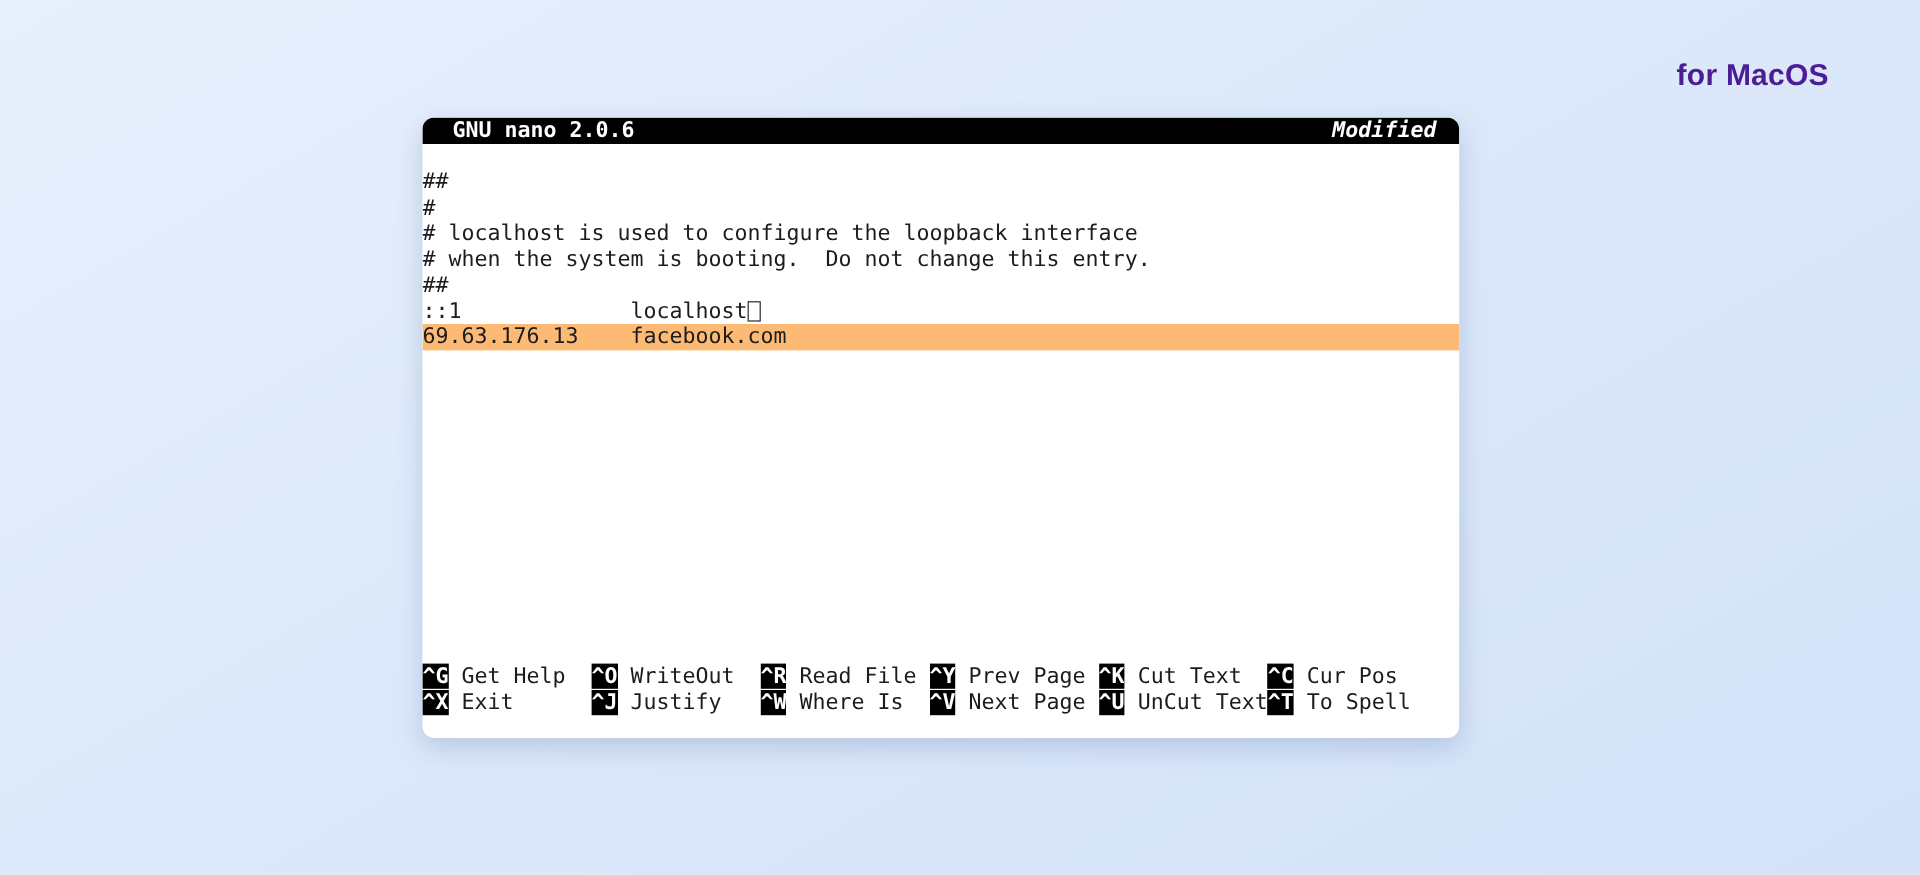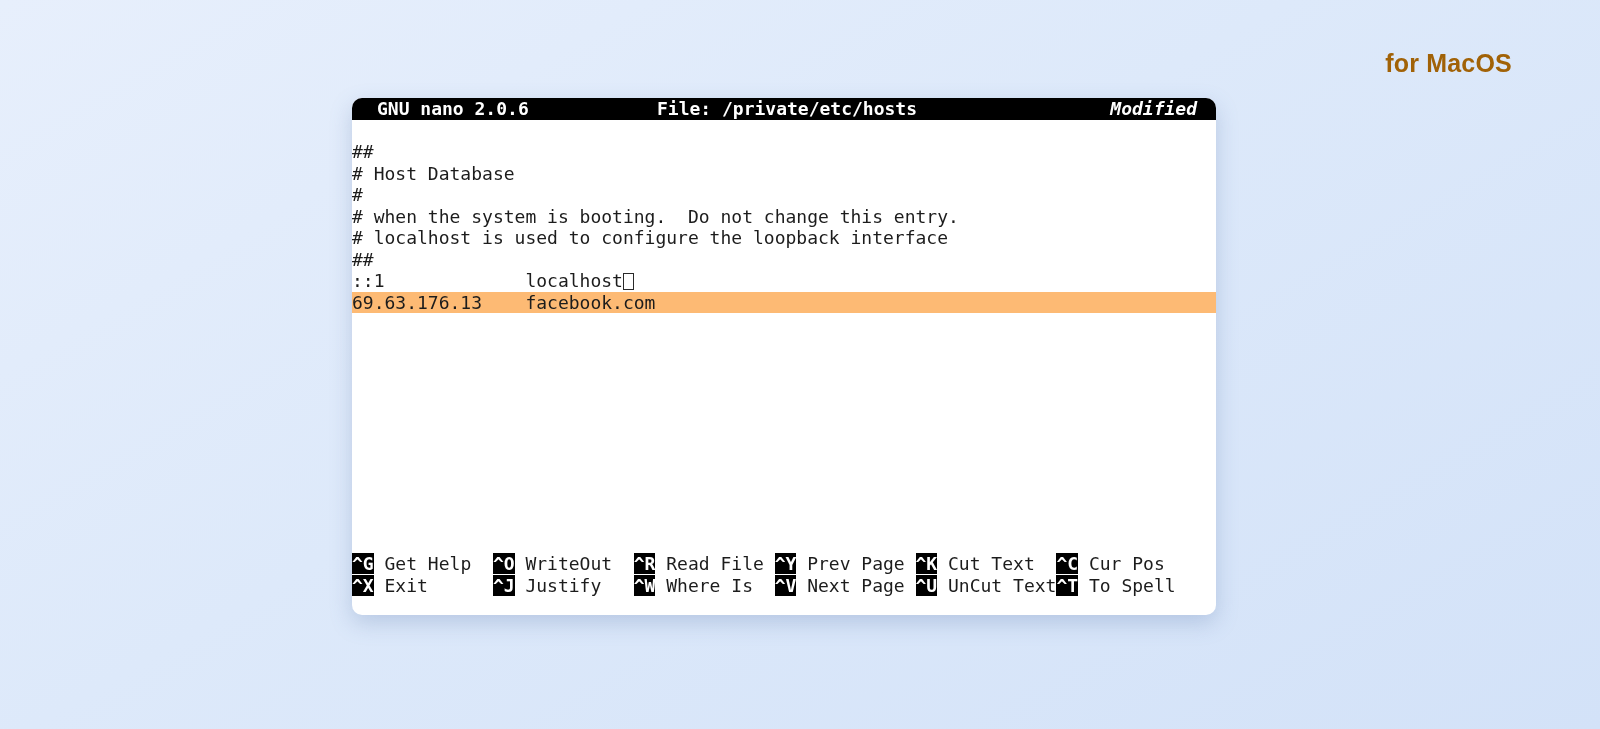--- a/index.html
+++ b/index.html
@@ -11,25 +11,25 @@
     height: 729px;
     position: relative;
     overflow: hidden;
     background: linear-gradient(150deg, #e7effc 0%, #dde9fa 45%, #d3e2f8 100%);
     font-family: "Liberation Sans", sans-serif;
   }
 
   .watermark {
     position: absolute;
     top: 49px;
-    right: 88px;
+    right: 76px;
     font-size: 25px;
     font-weight: 600;
     letter-spacing: 0.2px;
-    color: #a16207;
+    color: #4c1d95;
   }
 
   .terminal-window {
     position: absolute;
     left: 352px;
     top: 98px;
     width: 864px;
     height: 517px;
     background: #ffffff;
     border-radius: 10px;
@@ -100,31 +100,29 @@
 </style>
 </head>
 <body>
 
 <div class="watermark">for MacOS</div>
 
 <div class="terminal-window">
 
   <div class="titlebar">
     <span class="tb-left">GNU nano 2.0.6</span>
-    <span class="tb-mid">File: /private/etc/hosts</span>
     <span class="tb-right">Modified</span>
   </div>
 
   <div class="content">
       <div class="line"><span></span></div>
       <div class="line"><span>##</span></div>
-      <div class="line"><span># Host Database</span></div>
       <div class="line"><span>#</span></div>
+      <div class="line"><span># localhost is used to configure the loopback interface</span></div>
       <div class="line"><span># when the system is booting.  Do not change this entry.</span></div>
-      <div class="line"><span># localhost is used to configure the loopback interface</span></div>
       <div class="line"><span>##</span></div>
       <div class="line"><span>::1             localhost</span><span class="cursor"></span></div>
       <div class="line hl-full"><span>69.63.176.13    facebook.com</span></div>
     </div>
 
   <div class="footer">
       <div class="sc-row"><span class="sc-cell fixed"><span class="sc-key">^G</span><span> Get Help</span></span><span class="sc-cell fixed"><span class="sc-key">^O</span><span> WriteOut</span></span><span class="sc-cell fixed"><span class="sc-key">^R</span><span> Read File</span></span><span class="sc-cell fixed"><span class="sc-key">^Y</span><span> Prev Page</span></span><span class="sc-cell fixed"><span class="sc-key">^K</span><span> Cut Text</span></span><span class="sc-cell"><span class="sc-key">^C</span><span> Cur Pos</span></span></div>
       <div class="sc-row"><span class="sc-cell fixed"><span class="sc-key">^X</span><span> Exit</span></span><span class="sc-cell fixed"><span class="sc-key">^J</span><span> Justify</span></span><span class="sc-cell fixed"><span class="sc-key">^W</span><span> Where Is</span></span><span class="sc-cell fixed"><span class="sc-key">^V</span><span> Next Page</span></span><span class="sc-cell fixed"><span class="sc-key">^U</span><span> UnCut Text</span></span><span class="sc-cell"><span class="sc-key">^T</span><span> To Spell</span></span></div>
     </div>
 

